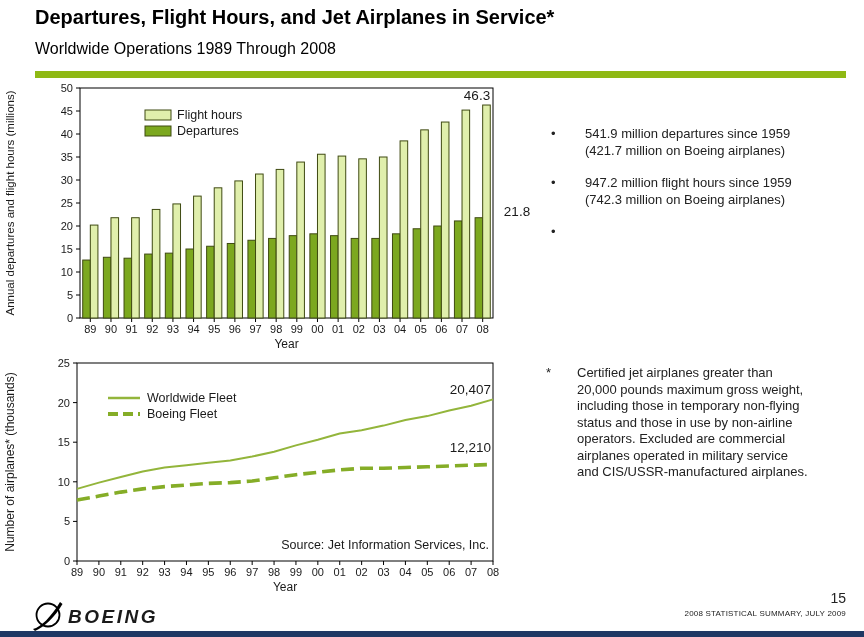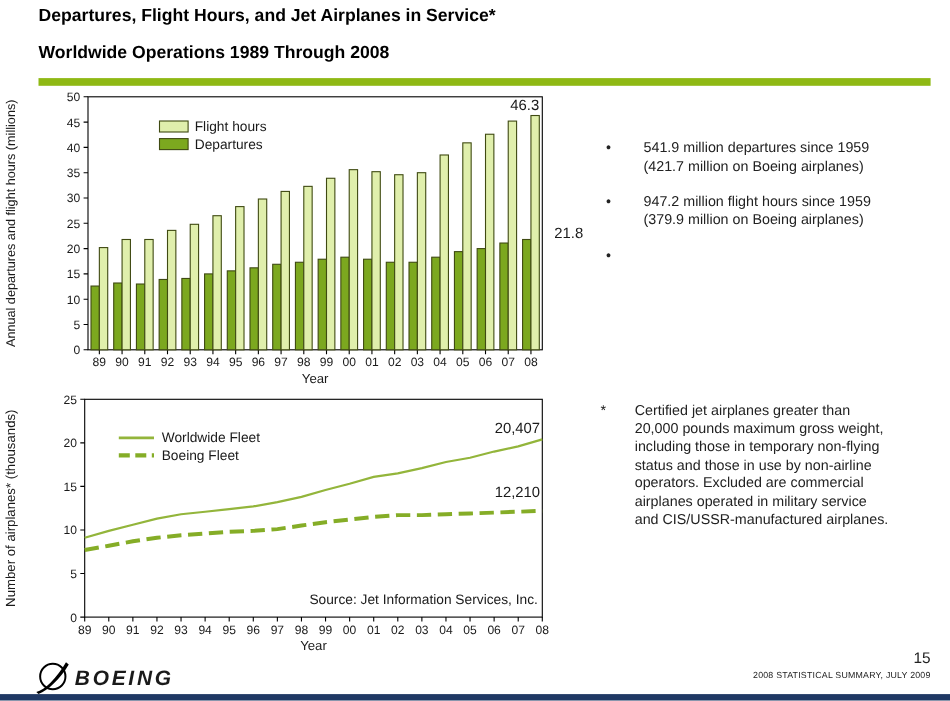--- a/index.html
+++ b/index.html
@@ -2,22 +2,22 @@
 <html><head>
 <meta charset="utf-8">
 <style>
   html,body{margin:0;padding:0;}
   body{
     width:864px;height:637px;position:relative;overflow:hidden;
     background:#ffffff;color:#1a1a1a;
     font-family:"Liberation Sans", sans-serif;
   }
   .abs{position:absolute;}
-  #page-title{left:35px;top:6px;font-size:16px;font-weight:bold;color:#000;}
-  #page-subtitle{left:35px;top:40px;font-size:16px;font-weight:bold;color:#000;}
+  #page-title{left:35px;top:6px;font-size:20px;font-weight:bold;color:#000;}
+  #page-subtitle{left:35px;top:40px;font-size:16px;font-weight:normal;color:#000;}
   #accent-rule{left:35px;top:71px;width:811px;height:7px;background:#8FB914;}
   #chart1{left:0;top:82px;width:545px;height:272px;}
   #chart2{left:0;top:352px;width:545px;height:246px;}
   #bullets{left:551px;top:126px;width:306px;}
   .bullet{display:flex;margin-bottom:16px;font-size:13px;line-height:16.5px;color:#222;}
   .bullet .marker{width:14px;flex:none;}
   .btext{white-space:pre-line;margin-left:20px;}
   #footnote{left:546px;top:365px;width:312px;display:flex;font-size:13px;line-height:16.5px;color:#222;}
   #footnote .marker{width:11px;flex:none;}
   #boeing-logo{left:32px;top:599px;}
@@ -215,21 +215,21 @@
 
 <div class="abs" id="bullets">
   <div class="bullet">
     <span class="marker">•</span>
     <span class="btext">541.9 million departures since 1959
 (421.7 million on Boeing airplanes)</span>
   </div>
   <div class="bullet">
     <span class="marker">•</span>
     <span class="btext">947.2 million flight hours since 1959
-(379.9 million on Boeing airplanes)</span>
+(742.3 million on Boeing airplanes)</span>
   </div>
   <div class="bullet">
     <span class="marker">•</span>
   </div>
 </div>
 
 <div class="abs" id="footnote">
   <span class="marker">*</span>
   <span class="btext">Certified jet airplanes greater than
 20,000 pounds maximum gross weight,

